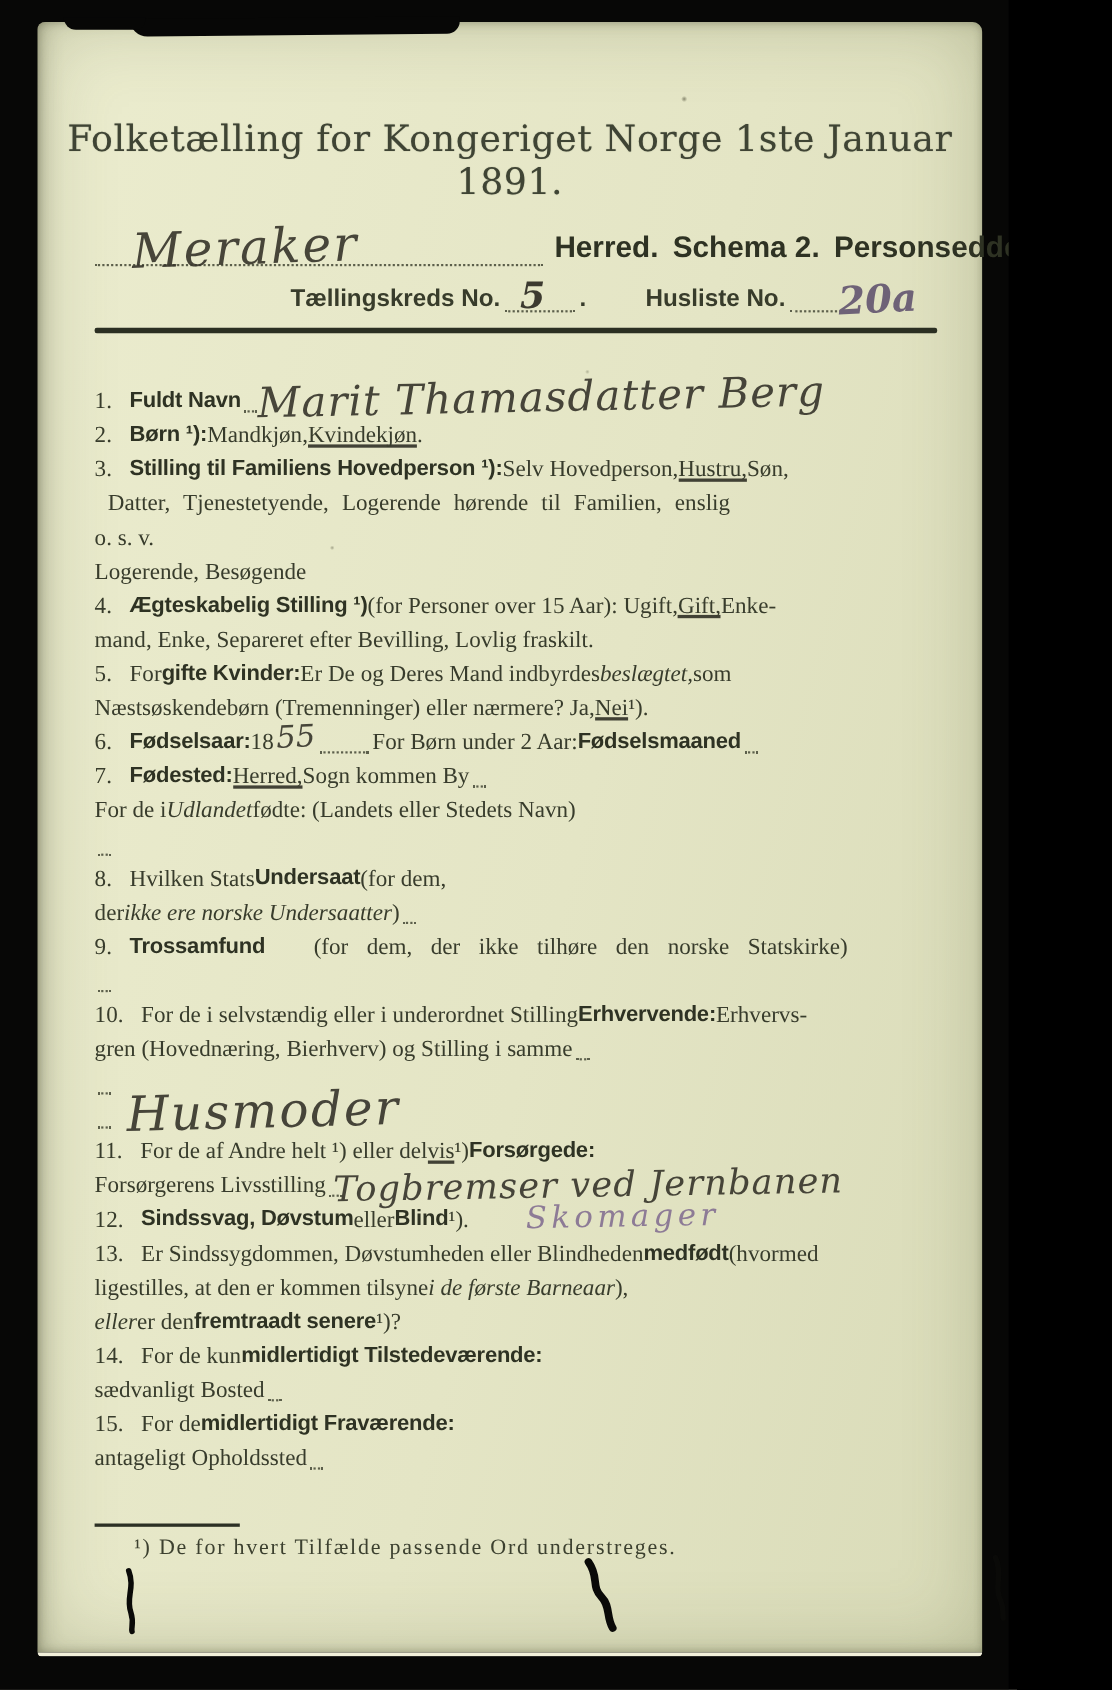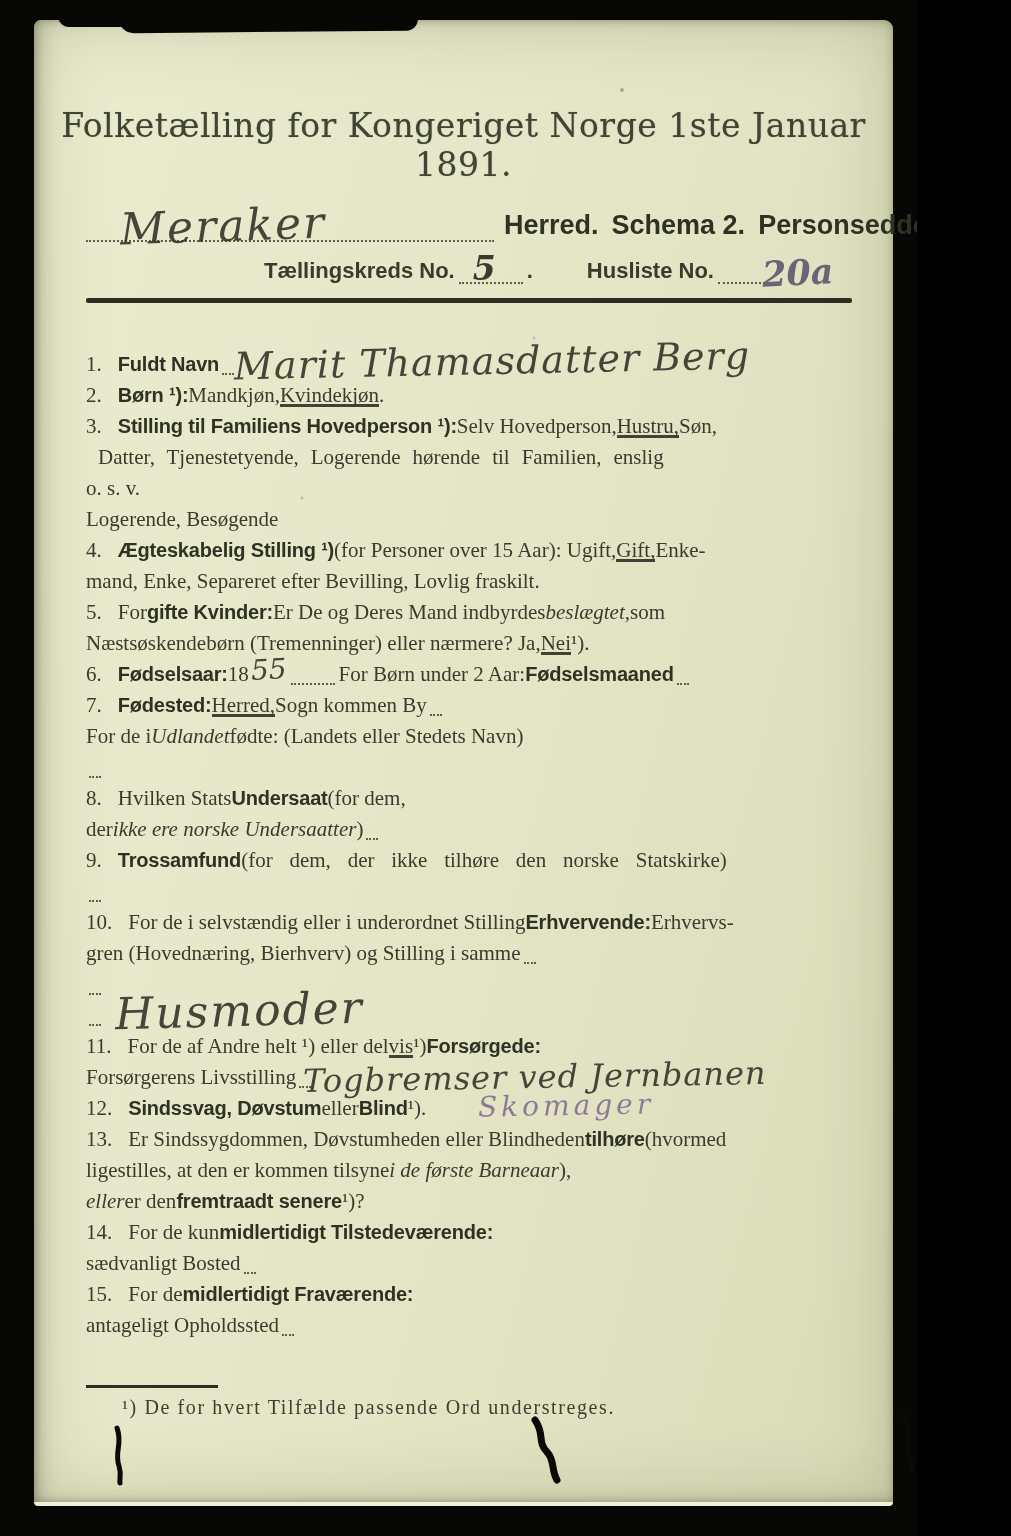--- a/index.html
+++ b/index.html
@@ -67,21 +67,21 @@
   .bl{font-family:"Liberation Sans",sans-serif;font-weight:700;font-size:20px;color:var(--print-bold);
       letter-spacing:-.2px;}
   .it{font-style:italic;}
   .uw{background:linear-gradient(var(--inkline),var(--inkline)) no-repeat 0 86%/100% 3px;}
   .leader{flex:1 1 0;min-width:12px;position:relative;border-bottom:2px dotted var(--dots);
           align-self:stretch;height:auto;margin:0 3px 5px 3px;}
   .leader.w44{flex:0 0 44px;}
   .leader.w64{flex:0 0 64px;}
   .leader.cap150{max-width:150px;}
   .wide{word-spacing:.32em;margin-left:12px;}
-  .wide2{word-spacing:.55em;}
+  .wide2{word-spacing:.55em;padding-left:44px;}
   
   .shortrule{margin:44px 0 0 52px;width:132px;height:3px;background:#2c3024;}
   .footnote{margin:8px 0 0 88px;font-size:20px;letter-spacing:1.6px;color:#3c402f;}
   .tears{position:absolute;inset:0;z-index:4;pointer-events:none;}
 </style>
 </head>
 <body>
 
 <div class="stage">
   <div class="rag-a"></div>
@@ -281,21 +281,21 @@
         <span class="bl">Sindssvag, Døvstum</span>
         <span> eller </span>
         <span class="bl">Blind</span>
         <span> ¹).</span>
         <span class="hw-skomager">Skomager</span>
       </div>
 
       <div class="row">
         <span class="num">13.</span>
         <span>Er Sindssygdommen, Døvstumheden eller Blindheden </span>
-        <span class="bl">tilhøre</span>
+        <span class="bl">medfødt</span>
         <span> (hvormed</span>
       </div>
       <div class="row">
         <span class="ind"></span>
         <span>ligestilles, at den er kommen tilsyne </span>
         <span class="it">i de første Barneaar</span>
         <span>),</span>
       </div>
       <div class="row">
         <span class="ind"></span>

